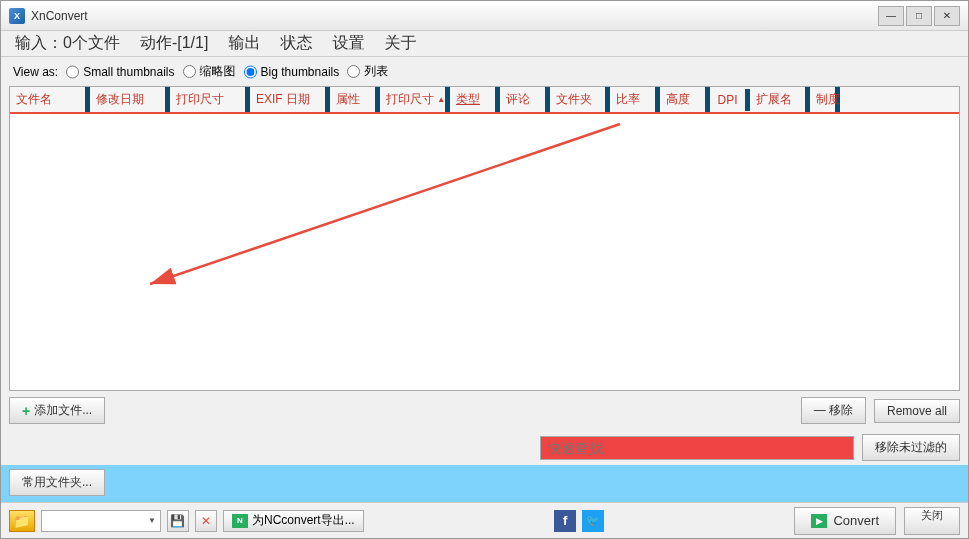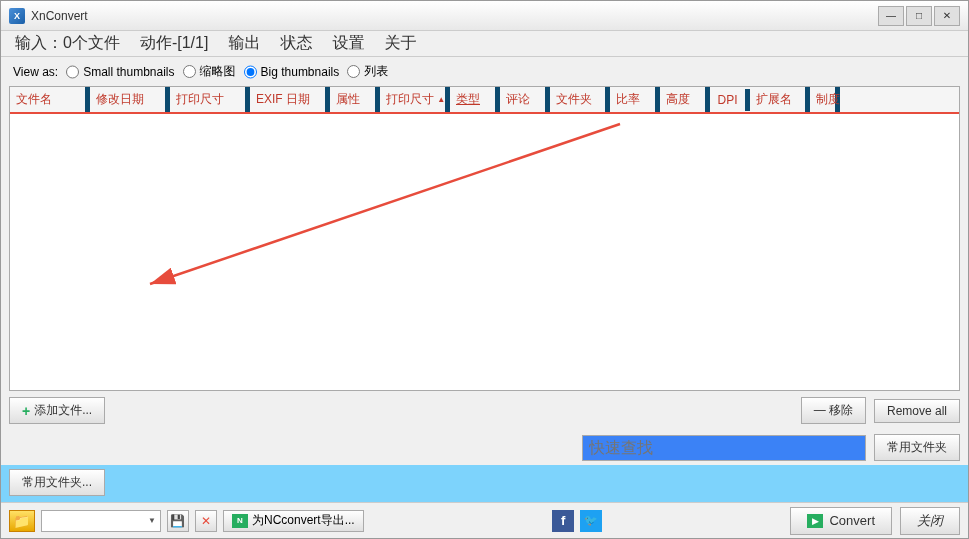--- a/index.html
+++ b/index.html
@@ -174,25 +174,25 @@
     }
     .search-row {
       padding: 4px 8px;
       display: flex;
       align-items: center;
       justify-content: flex-end;
       gap: 8px;
       background: #f0f0f0;
     }
     .search-input {
-      width: 284px;
+      width: 314px;
       padding: 3px 6px;
       border: 1px solid #aaa;
-      font-size: 16px;
-      background: #3b82f6;
+      font-size: 14px;
+      background: #ef4444;
     }
     .spacer { flex: 1; }
     .folder-row {
       padding: 4px 8px 6px 8px;
       display: flex;
       align-items: center;
       background: #7dd3fc;
     }
     .statusbar {
       height: 36px;
@@ -315,25 +315,24 @@
       justify-content: center;
       color: white;
       font-size: 9px;
     }
     .close-btn {
       height: 28px;
       padding: 0 16px;
       background: linear-gradient(to bottom, #fff, #e0e0e0);
       border: 1px solid #aaa;
       cursor: pointer;
-      font-size: 13px;
-      color: #333;
-      display: flex;
-      align-items: center;
-      font-style: italic;
+      font-size: 11px;
+      color: #333;
+      display: flex;
+      align-items: flex-start;
     }
     .sort-arrow {
       display: inline-block;
       font-size: 8px;
       vertical-align: middle;
     }
   </style>
 </head>
 <body>
 
@@ -421,21 +420,21 @@
       <span>— 移除</span>
     </button>
     <button class="btn">
       <span>Remove all</span>
     </button>
   </div>
 
   <div class="search-row">
     <input type="text" class="search-input" placeholder="快速查找" style="">
     <button class="btn">
-      <span>常用文件夹</span>
+      <span>移除未过滤的</span>
     </button>
   </div>
 
   <div class="folder-row">
     <button class="btn">
       <span>常用文件夹...</span>
     </button>
   </div>
 
   <div class="statusbar">

